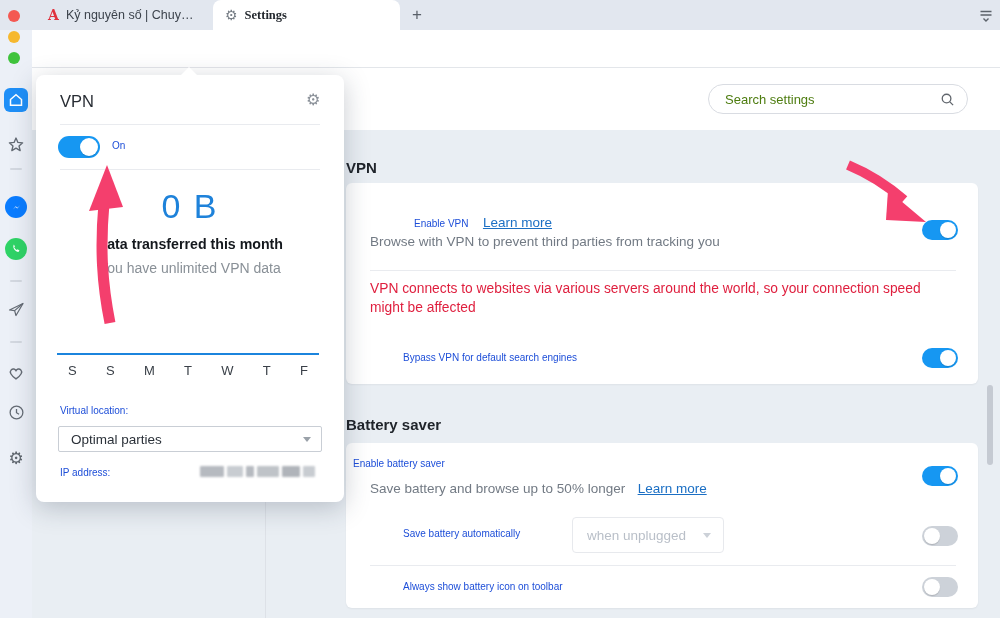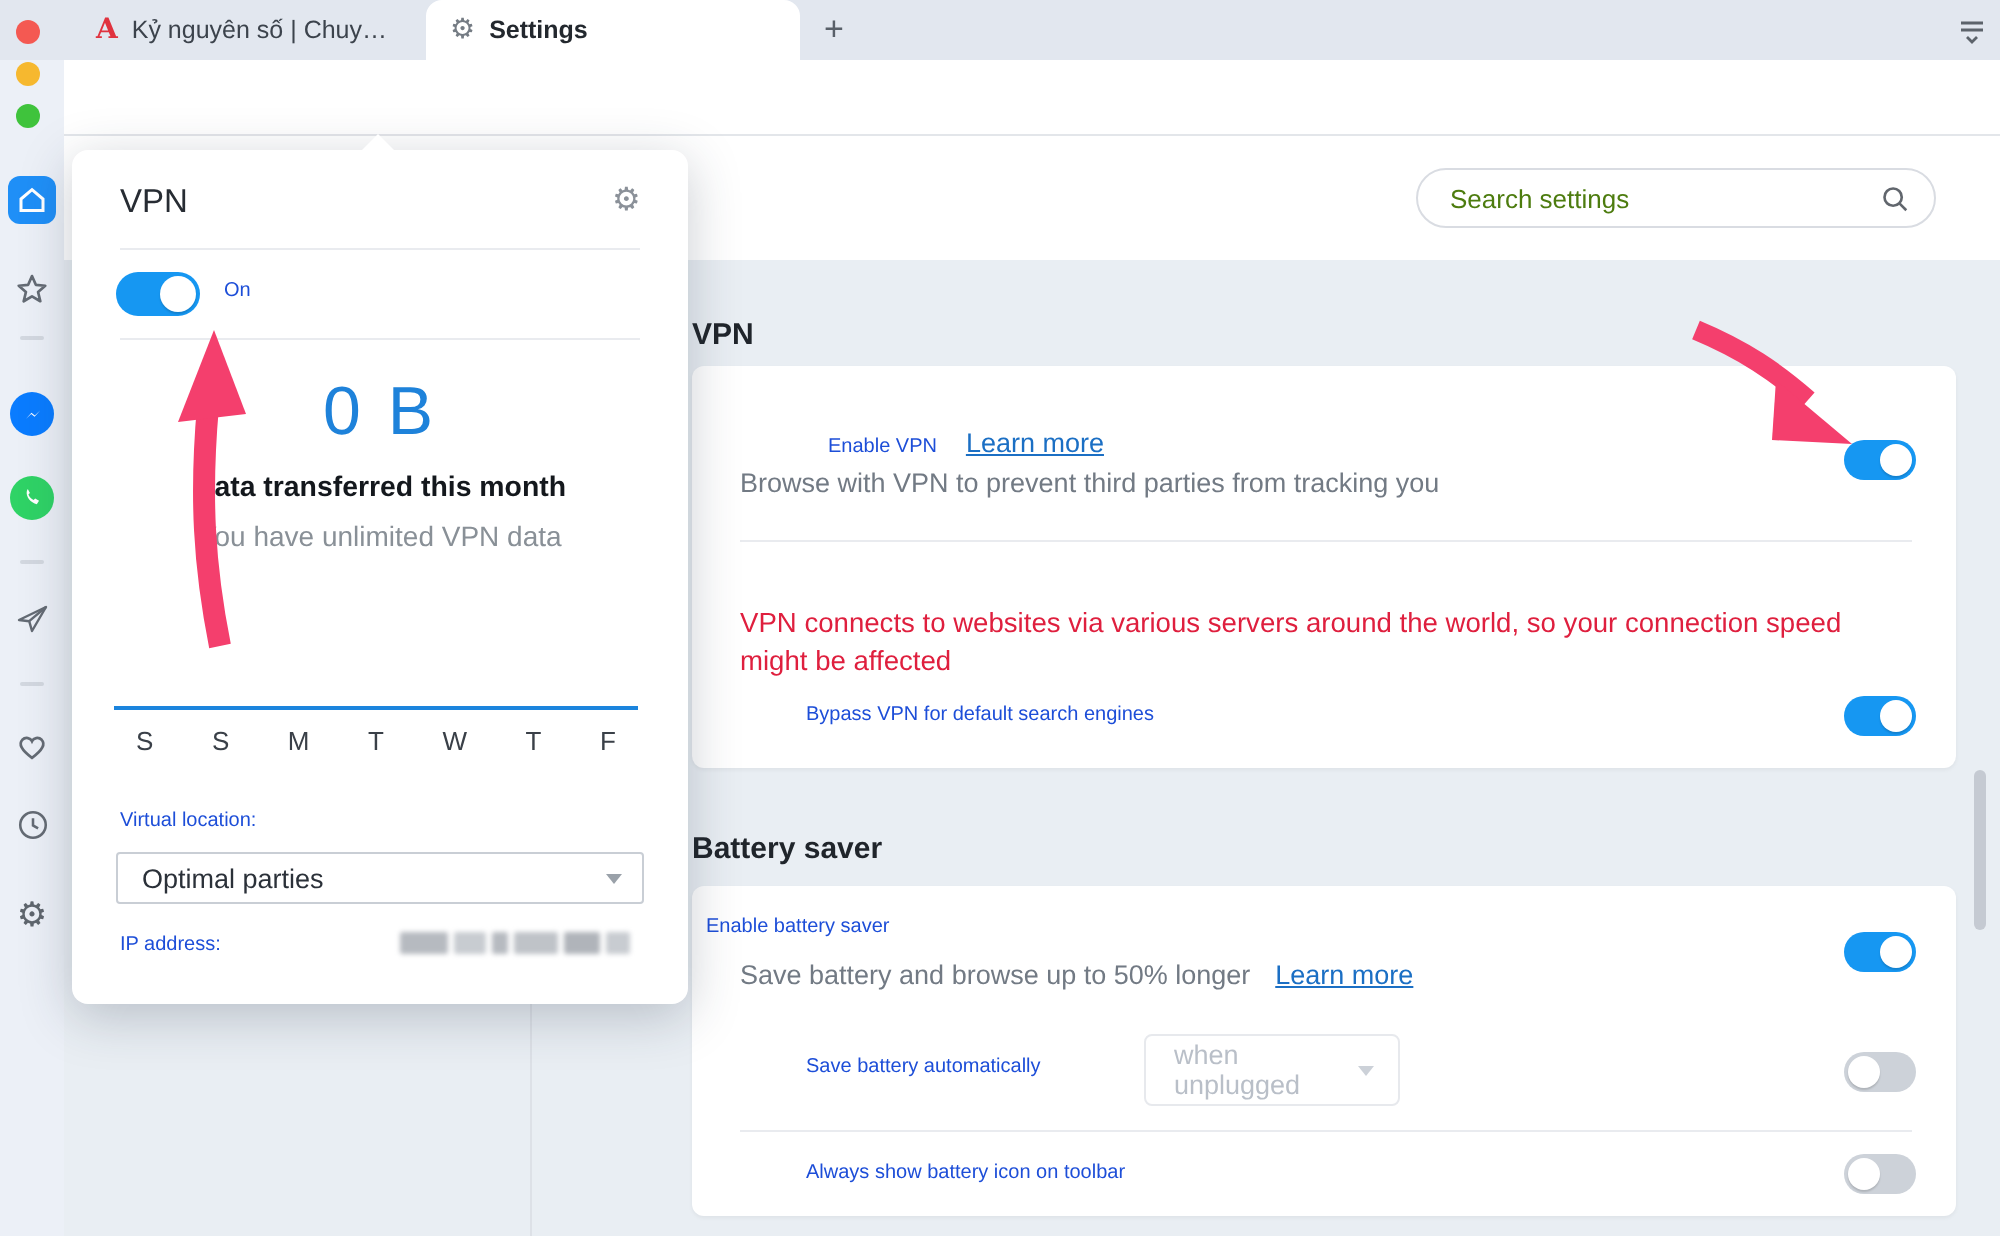--- a/index.html
+++ b/index.html
@@ -7,21 +7,21 @@
        background:#e9eef3;font-family:"Liberation Sans",sans-serif;
        -webkit-font-smoothing:antialiased;}
   .abs{position:absolute;}
   
   .tabbar{left:0;top:0;width:1000px;height:30px;background:#e2e7ef;}
   .light{width:12px;height:12px;border-radius:50%;z-index:80;}
   .tab{height:30px;display:flex;align-items:center;gap:7px;padding:0 12px;box-sizing:border-box;}
   .tab-inactive{left:36px;top:0;width:176px;color:#3c434c;}
   .tab-active{left:213px;top:0;width:187px;background:#fff;border-radius:8px 8px 0 0;color:#23282e;z-index:2;}
   .tab-title{font-size:12.5px;white-space:nowrap;overflow:hidden;text-overflow:ellipsis;}
-  .tab-active .tab-title{font-weight:bold;}
+  .tab-active .tab-title{font-weight:bold;font-family:Liberation Serif, serif;}
   .favicon-a{color:#e0333f;font-family:"DejaVu Serif","Liberation Serif",serif;font-weight:bold;font-size:14px;line-height:14px;}
   .gear-glyph{color:#757c84;font-size:14px;line-height:14px;font-family:"DejaVu Sans",sans-serif;}
   .newtab{left:406px;top:4px;font-size:17px;color:#596069;width:22px;height:22px;text-align:center;line-height:22px;}
   .toolbar{left:32px;top:30px;width:968px;height:38px;background:#fff;border-bottom:1px solid #e3e6ea;box-sizing:border-box;z-index:1;}
   .vpn-badge{left:170px;top:41px;width:34px;height:17px;background:#0aa0f4;border-radius:3px;color:#fff;
              font-size:10px;font-weight:bold;text-align:center;line-height:17px;letter-spacing:.5px;}
   .badge-dot{left:210px;top:48px;width:3px;height:3px;border-radius:50%;background:#c3c8cf;}
   .opera-o{left:223px;top:42px;width:8px;height:9px;border:4px solid #ef323f;border-radius:50%;}
   .urltext{left:252px;top:42px;font-size:14.5px;font-weight:bold;color:#20262e;}
   .vsep{width:1px;background:#dfe2e6;}
@@ -235,39 +235,39 @@
 <div class="abs card" style="left:346px;top:183px;width:632px;height:201px;"></div>
 <div class="abs" style="left:370px;top:213px;margin-left:44px;">
   <span class="row-label">Enable VPN</span>
   <a class="link" style="margin-left:10px;">Learn more</a>
 </div>
 <div class="abs row-sub" style="left:370px;top:234px;">Browse with VPN to prevent third parties from tracking you</div>
 <div class="toggle abs on" style="left:922px;top:220px;">
     <span class="knob"></span>
   </div>
 <div class="abs hdiv" style="left:370px;top:270px;width:586px;"></div>
-<div class="abs warning" style="left:370px;top:302px;">VPN connects to websites via various servers around the world, so your connection speed might be affected</div>
+<div class="abs warning" style="left:370px;top:279px;">VPN connects to websites via various servers around the world, so your connection speed might be affected</div>
 <div class="abs row-label" style="left:403px;top:352px;">Bypass VPN for default search engines</div>
 <div class="toggle abs on" style="left:922px;top:348px;">
     <span class="knob"></span>
   </div>
 
 <div class="abs section-h" style="left:346px;top:416px;">Battery saver</div>
 
 <div class="abs card" style="left:346px;top:443px;width:632px;height:165px;"></div>
 <div class="abs row-label" style="left:353px;top:458px;">Enable battery saver</div>
 <div class="abs" style="left:370px;top:479px;">
   <span class="row-sub">Save battery and browse up to 50% longer</span>
   <a class="link" style="margin-left:8px;">Learn more</a>
 </div>
 <div class="toggle abs on" style="left:922px;top:466px;">
     <span class="knob"></span>
   </div>
 <div class="abs row-label" style="left:403px;top:528px;">Save battery automatically</div>
-<div class="abs dropdown dd-disabled" style="left:572px;top:517px;width:128px;height:36px;padding:0 12px 0 14px;">
+<div class="abs dropdown dd-disabled" style="left:572px;top:517px;width:152px;height:36px;padding:0 12px 0 14px;">
   <span style="font-size:13.5px;">when unplugged</span>
   <span class="caret"></span>
 </div>
 <div class="toggle abs" style="left:922px;top:526px;">
     <span class="knob"></span>
   </div>
 <div class="abs hdiv" style="left:370px;top:565px;width:586px;"></div>
 <div class="abs row-label" style="left:403px;top:581px;text-align:right;">Always show battery icon on toolbar</div>
 <div class="toggle abs" style="left:922px;top:577px;">
     <span class="knob"></span>

